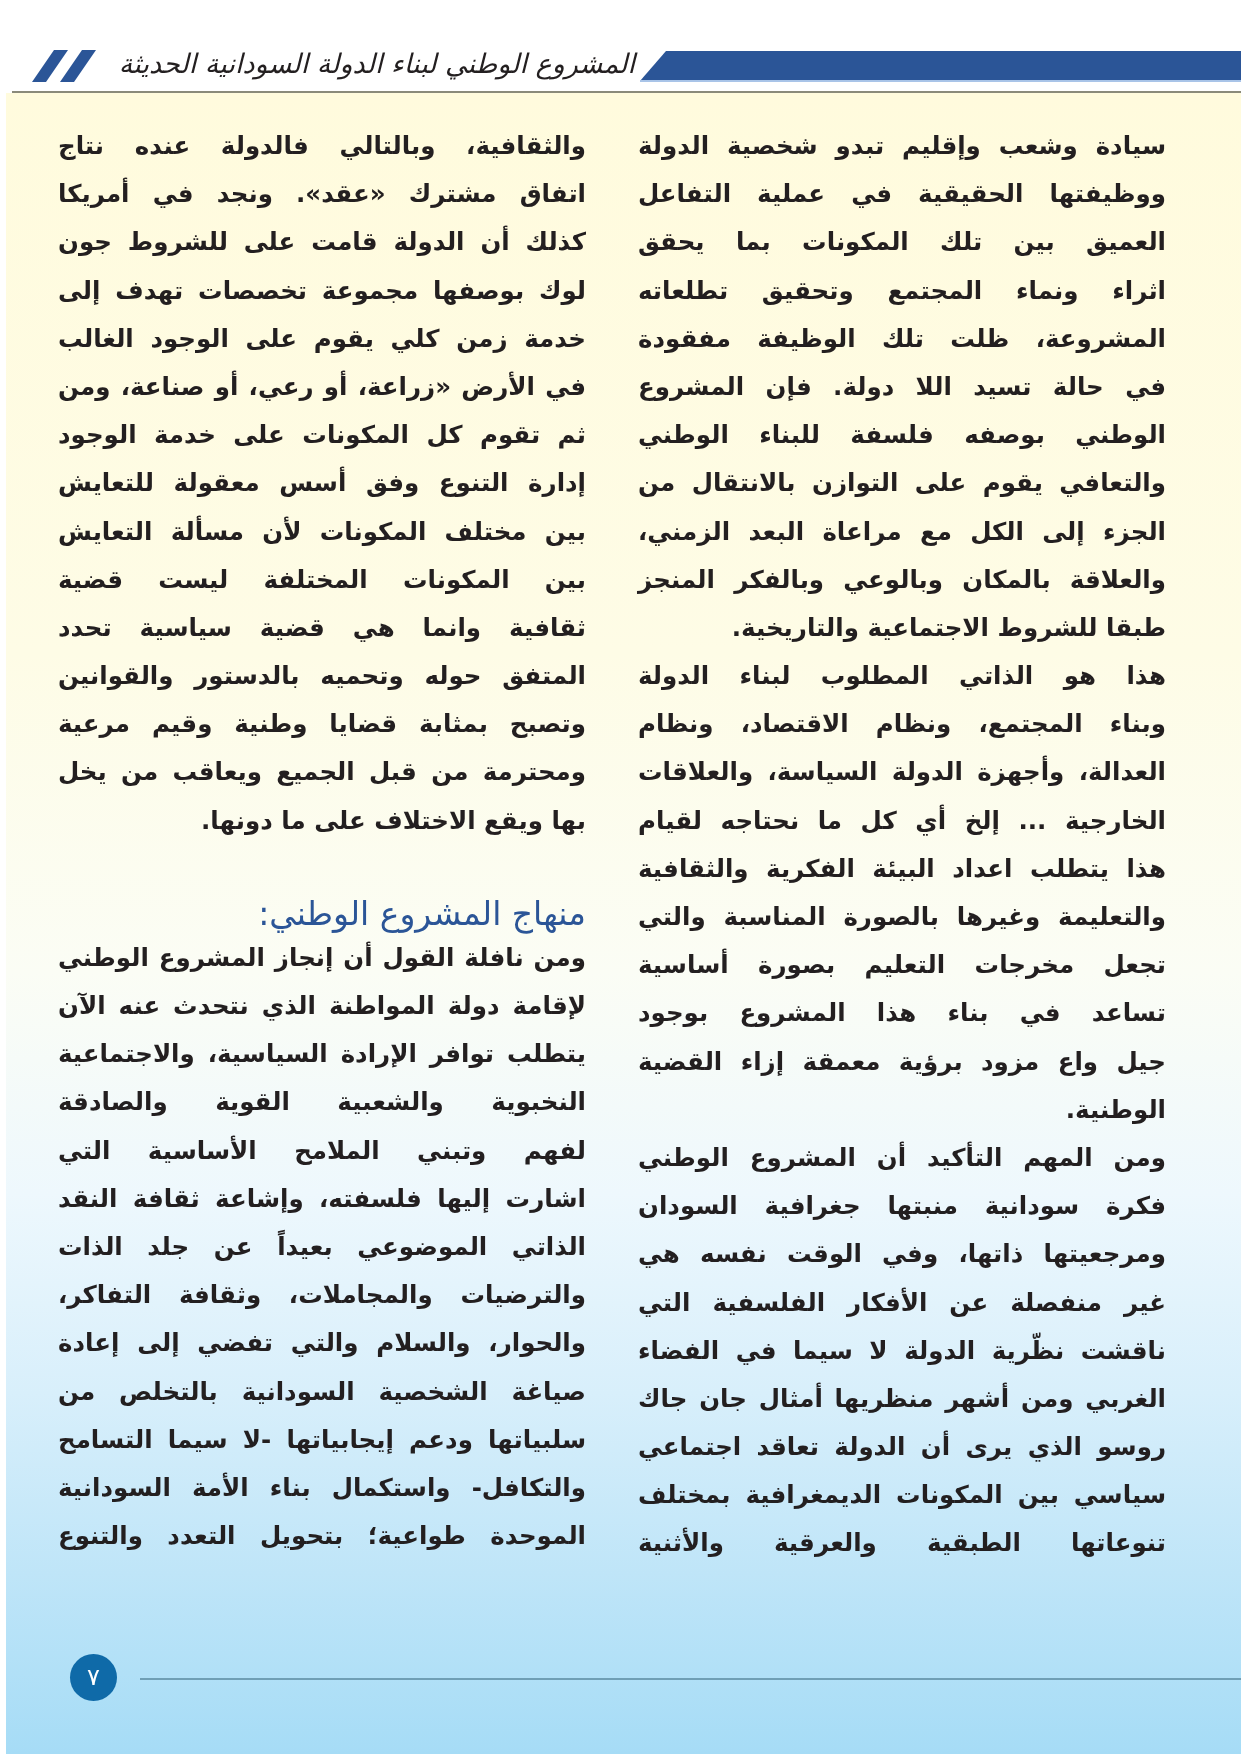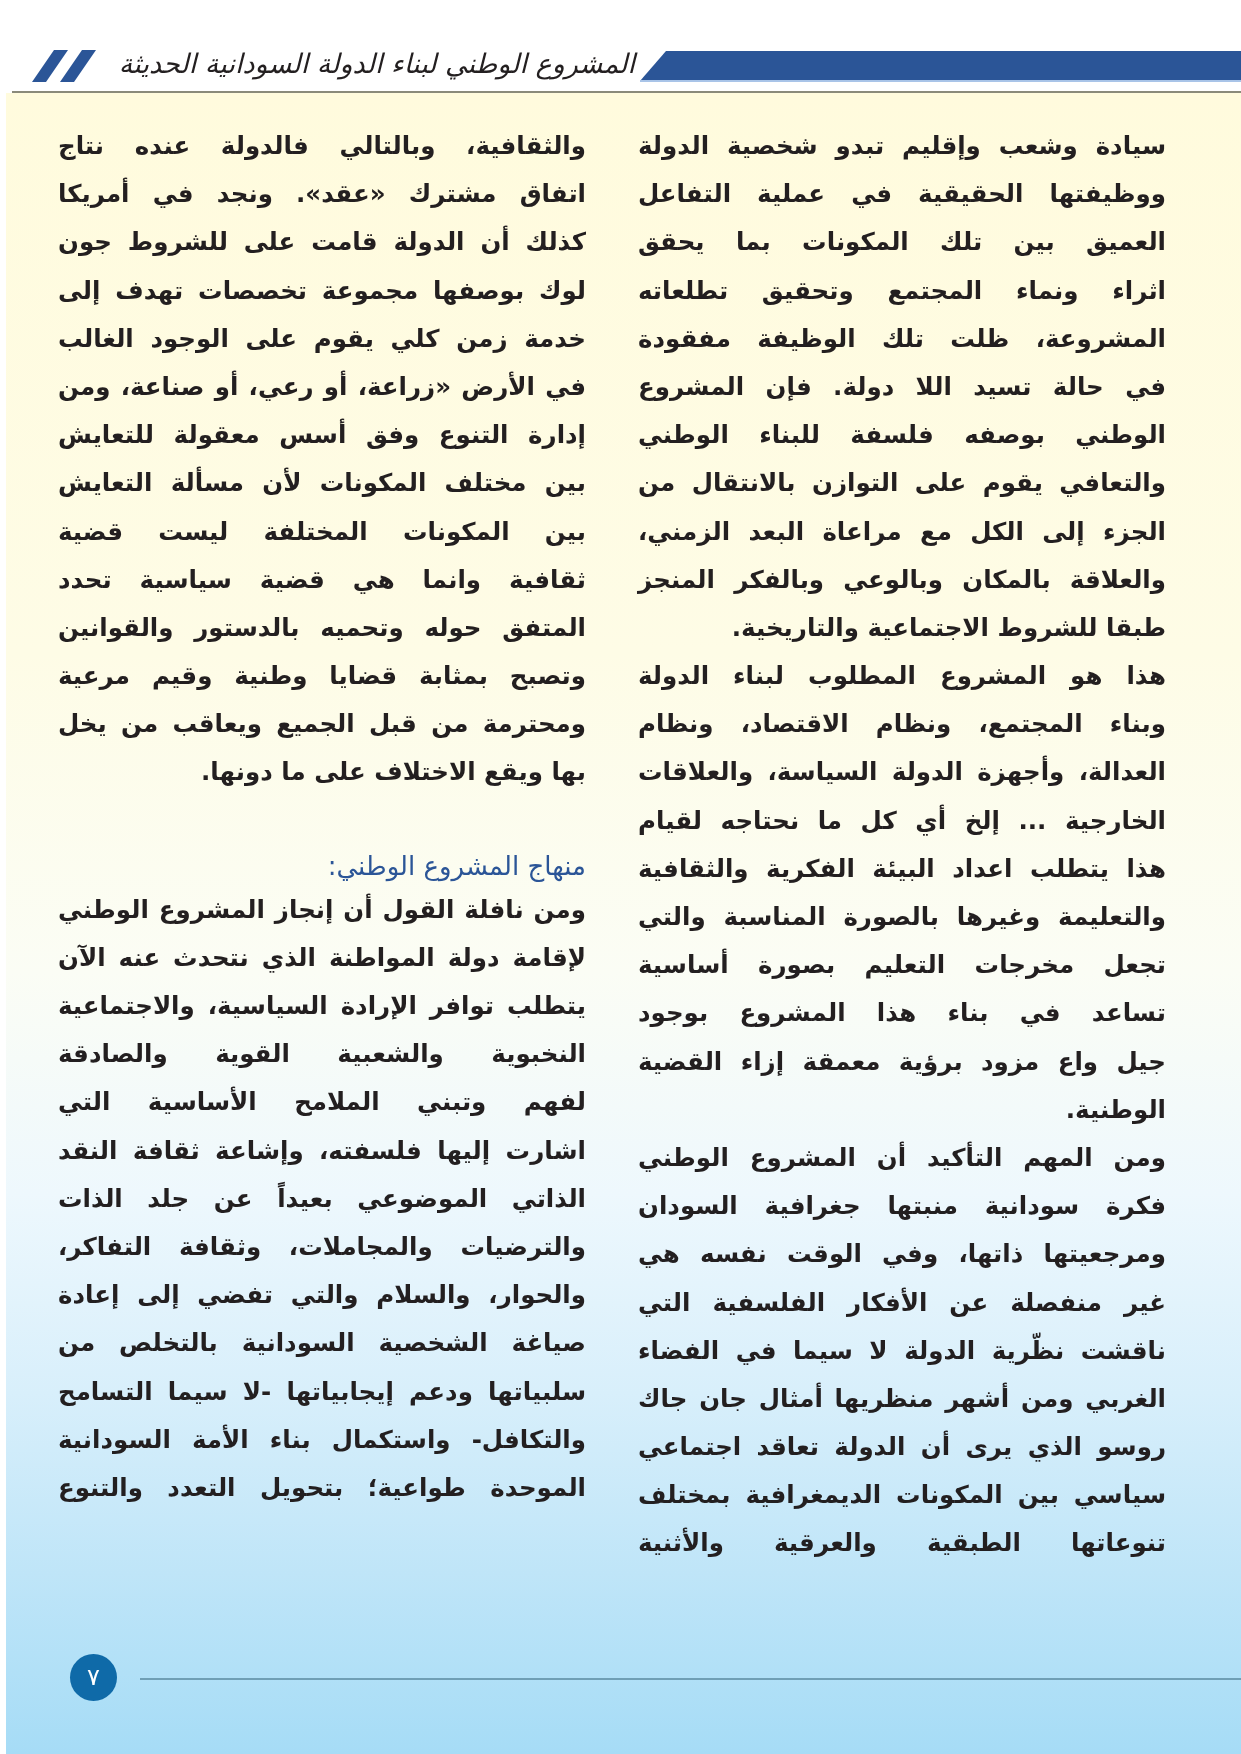--- a/index.html
+++ b/index.html
@@ -115,21 +115,21 @@
       text-align: justify;
       text-align-last: justify;
       white-space: nowrap;
       height: 48.2px;
     }
     .column .line.last {
       text-align-last: right;
     }
     .section-heading {
       display: block;
-      font-size: 26px;
+      font-size: 33px;
       line-height: 48px;
       color: #2b5597;
       text-align: right;
       margin: 45px 0 -4px 0;
       font-weight: normal;
     }
     
     .page-number {
       position: absolute;
       left: 70px;
@@ -174,21 +174,21 @@
     <span class="line">اثراء ونماء المجتمع وتحقيق تطلعاته</span>
     <span class="line">المشروعة، ظلت تلك الوظيفة مفقودة</span>
     <span class="line">في حالة تسيد اللا دولة. فإن المشروع</span>
     <span class="line">الوطني بوصفه فلسفة للبناء الوطني</span>
     <span class="line">والتعافي يقوم على التوازن بالانتقال من</span>
     <span class="line">الجزء إلى الكل مع مراعاة البعد الزمني،</span>
     <span class="line">والعلاقة بالمكان وبالوعي وبالفكر المنجز</span>
     <span class="line last">طبقا للشروط الاجتماعية والتاريخية.</span>
   </p>
   <p>
-    <span class="line">هذا هو المشروع المطلوب لبناء الدولة</span>
+    <span class="line">هذا هو الذاتي المطلوب لبناء الدولة</span>
     <span class="line">وبناء المجتمع، ونظام الاقتصاد، ونظام</span>
     <span class="line">العدالة، وأجهزة الدولة السياسة، والعلاقات</span>
     <span class="line">الخارجية ... إلخ أي كل ما نحتاجه لقيام</span>
     <span class="line">هذا يتطلب اعداد البيئة الفكرية والثقافية</span>
     <span class="line">والتعليمة وغيرها بالصورة المناسبة والتي</span>
     <span class="line">تجعل مخرجات التعليم بصورة أساسية</span>
     <span class="line">تساعد في بناء هذا المشروع بوجود</span>
     <span class="line">جيل واع مزود برؤية معمقة إزاء القضية</span>
     <span class="line last">الوطنية.</span>
   </p>
@@ -206,20 +206,21 @@
 </div>
 
 <div class="column col-left">
   <p>
     <span class="line">والثقافية، وبالتالي فالدولة عنده نتاج</span>
     <span class="line">اتفاق مشترك «عقد». ونجد في أمريكا</span>
     <span class="line">كذلك أن الدولة قامت على للشروط جون</span>
     <span class="line">لوك بوصفها مجموعة تخصصات تهدف إلى</span>
     <span class="line">خدمة زمن كلي يقوم على الوجود الغالب</span>
     <span class="line">في الأرض «زراعة، أو رعي، أو صناعة، ومن</span>
+    <span class="line">ثم تقوم كل المكونات على خدمة الوجود</span>
     <span class="line">إدارة التنوع وفق أسس معقولة للتعايش</span>
     <span class="line">بين مختلف المكونات لأن مسألة التعايش</span>
     <span class="line">بين المكونات المختلفة ليست قضية</span>
     <span class="line">ثقافية وانما هي قضية سياسية تحدد</span>
     <span class="line">المتفق حوله وتحميه بالدستور والقوانين</span>
     <span class="line">وتصبح بمثابة قضايا وطنية وقيم مرعية</span>
     <span class="line">ومحترمة من قبل الجميع ويعاقب من يخل</span>
     <span class="line last">بها ويقع الاختلاف على ما دونها.</span>
   </p>
   <h2 class="section-heading">منهاج المشروع الوطني:</h2>

